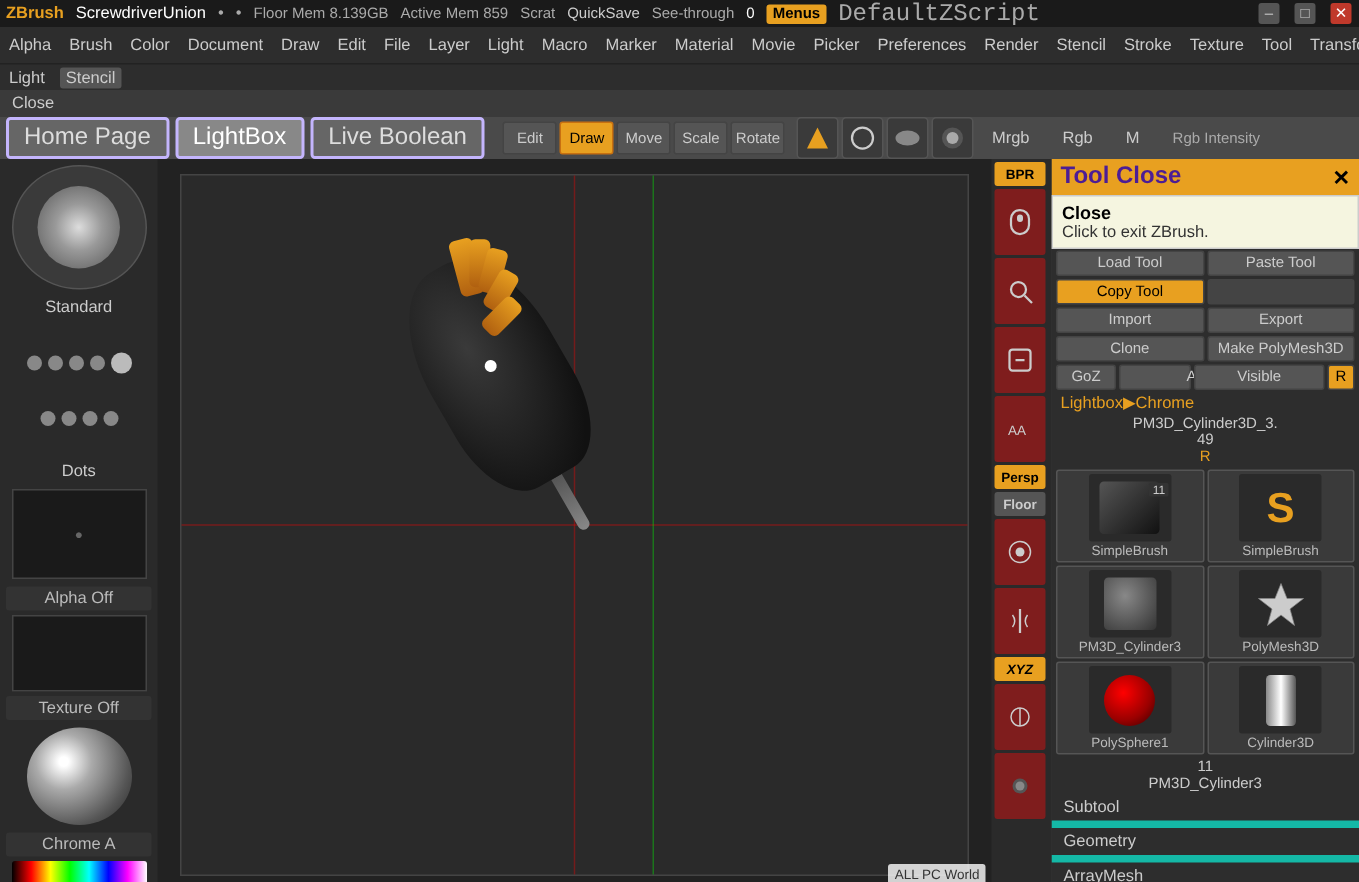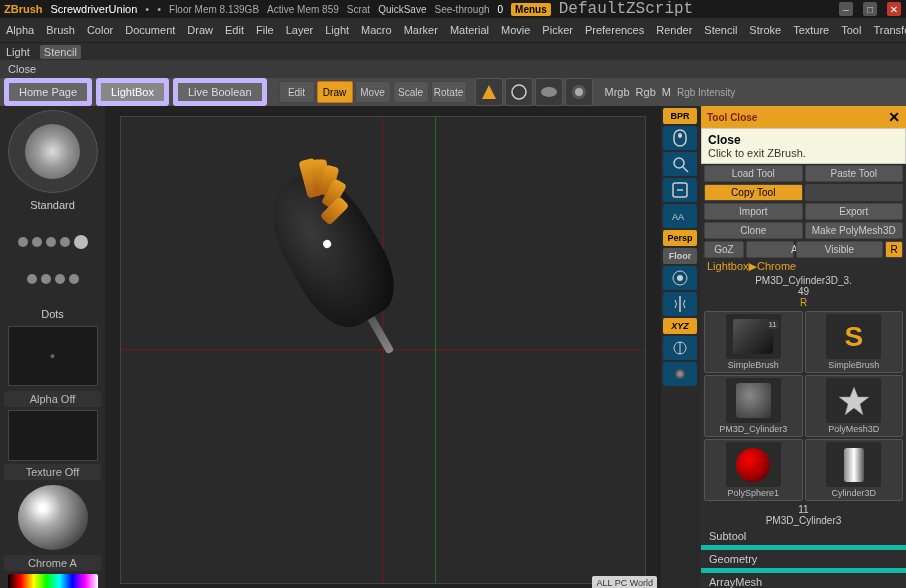--- a/index.html
+++ b/index.html
@@ -73,38 +73,38 @@
       background: #4a4a4a;
       display: flex;
       align-items: center;
       padding: 0 4px;
       gap: 4px;
     }
     .tab-btn {
       background: #666;
       color: #ddd;
       padding: 3px 10px;
-      font-size: 11px;
+      font-size: 16px;
       cursor: pointer;
       border-radius: 3px;
-      border: 5px solid #c4b5fd;
+      border: 2px solid #c4b5fd;
     }
     .tab-btn.active { background: #888; color: #fff; }
     .draw-modes { display: flex; gap: 2px; margin-left: 8px; }
     .mode-btn {
       width: 36px; height: 22px;
       background: #555;
       border: 1px solid #444;
       display: flex; align-items: center; justify-content: center;
       font-size: 10px; color: #ccc; cursor: pointer; border-radius: 2px;
     }
     .mode-btn.active { background: #e8a020; color: #000; border-color: #c87010; }
     .brush-icons { display: flex; gap: 2px; margin-left: 4px; }
     .brush-icon { width: 28px; height: 28px; background: #3a3a3a; border: 1px solid #555; border-radius: 3px; display: flex; align-items: center; justify-content: center; cursor: pointer; }
-    .rgb-section { margin-left: 8px; display: flex; gap: 6px; font-size: 11px; align-items: flex-end; }
+    .rgb-section { margin-left: 8px; display: flex; gap: 22px; font-size: 11px; align-items: flex-end; }
 
     
     #main-area {
       display: flex;
       height: calc(588px - 18px - 18px - 18px - 18px - 28px);
     }
 
     
     #left-panel {
       width: 105px;
@@ -205,22 +205,22 @@
       color: #000;
       font-size: 9px;
       text-align: center;
       padding: 3px 1px;
       border-radius: 2px;
       cursor: pointer;
       font-weight: bold;
     }
     .rt-btn.active-orange { background: #e8a020; }
     .rt-icon {
-      width: 34px; height: 24px;
-      background: #0c4a6e;
+      width: 34px; height: 44px;
+      background: #7f1d1d;
       border-radius: 2px;
       display: flex; align-items: center; justify-content: center;
       font-size: 11px; color: #ccc; cursor: pointer;
     }
 
     
     #right-panel {
       width: 205px;
       background: #2d2d2d;
       display: flex;
@@ -547,21 +547,21 @@
       <svg width="20" height="20">
           <circle cx="10" cy="10" r="5" fill="#555"></circle>
           <circle cx="10" cy="10" r="3" fill="#888"></circle>
         </svg>
     </div>
   </div>
 
   <div id="right-panel">
 
     <div id="tool-close-area">
-      <span style="color:#7f1d1d;font-weight:bold;font-size:10px;">Tool Close</span>
+      <span style="color:#4c1d95;font-weight:bold;font-size:16px;">Tool Close</span>
       <span style="color:#000;font-weight:bold;cursor:pointer;font-size:14px;">✕</span>
     </div>
 
     <div class="tooltip-box">
       <div style="font-weight:bold;font-size:12px;color:#000;">Close</div>
       <div style="font-size:11px;color:#333;">Click to exit ZBrush.</div>
     </div>
 
     <div class="panel-row">
       <div class="panel-btn">Load Tool</div>

